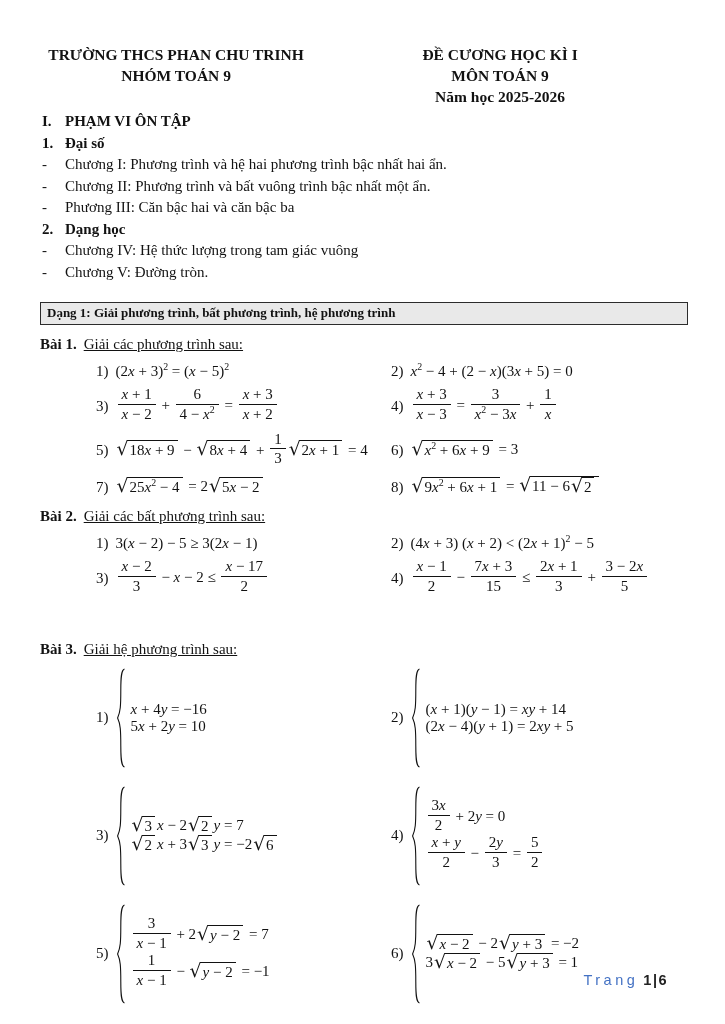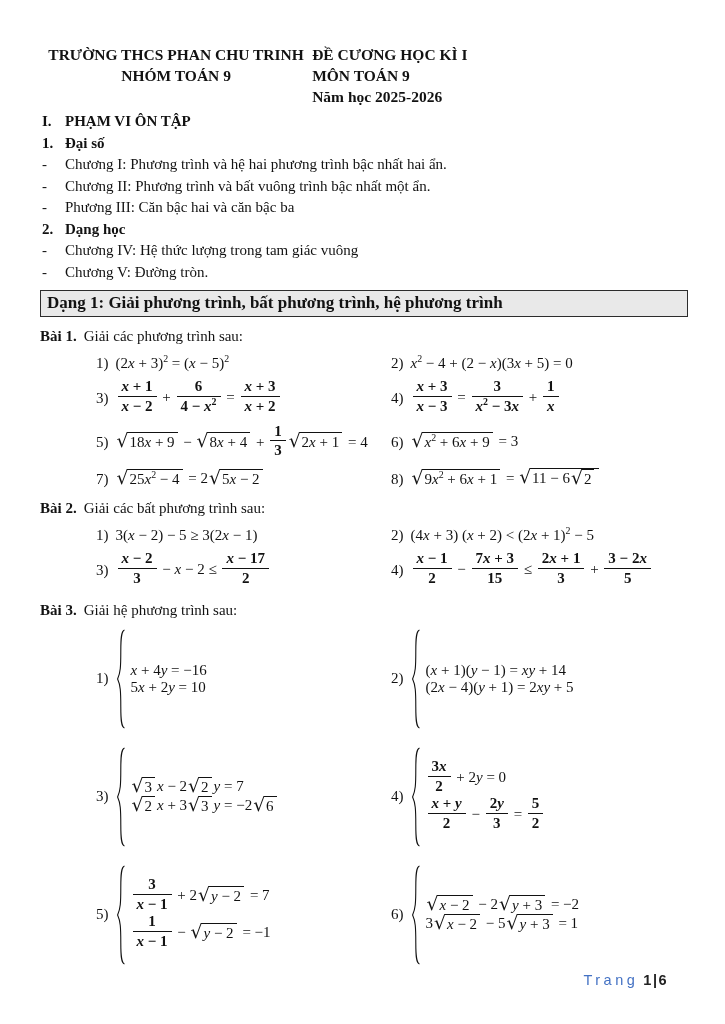--- a/index.html
+++ b/index.html
@@ -5,49 +5,49 @@
 <style>
   * { margin:0; padding:0; box-sizing:border-box; }
   html,body { width:725px; height:1024px; }
   body { background:#ffffff; color:#121212; font-family:"Liberation Serif", serif; font-size:15px; position:relative; overflow:hidden; }
   .page { position:absolute; inset:0; padding:44px 37px 0 40px; }
   .b { font-weight:bold; }
 
   
   .doc-header { display:flex; }
   .hdr-left { width:42%; text-align:center; line-height:21px; font-size:15.5px; }
-  .hdr-right { width:58%; line-height:21px; font-size:15.5px; }
+  .hdr-right { width:58%; text-align:center; line-height:21px; font-size:15.5px; }
 
   
   .outline { margin-top:4px; }
   .oline, .dash-line { display:flex; line-height:21.5px; }
   .olabel { width:25px; flex:none; padding-left:2px; }
   .olabel2 { width:48px; flex:none; padding-left:2px; }
   .dash { width:25px; flex:none; padding-left:2px; }
 
   
-  .dang-box { margin-top:7px; border:1.5px solid #2c2c2c; background:#e9e9e9; padding:2px 6px 3px 6px; font-weight:bold; font-size:17px; }
+  .dang-box { margin-top:19px; border:1.5px solid #2c2c2c; background:#e9e9e9; padding:2px 6px 3px 6px; font-weight:bold; font-size:13px; }
 
   
   .bai { line-height:21px; }
   .bai-m1 { margin-top:9px; }
   .bai-m2 { margin-top:4px; }
-  .bai-m3 { margin-top:11px; }
-  .bai-intro { margin-left:7px; }
+  .bai-m3 { margin-top:42px; }
+  .bai-intro { margin-left:7px;text-decoration:underline; }
 
   
   .eq-grid { display:grid; grid-template-columns:295px auto; row-gap:8px; align-items:center; margin:8px 0 8px 56px; }
   .eq-grid.wide-gap { row-gap:18px; }
   .eq { display:flex; align-items:center; }
   .eq-no { margin-right:7px; flex:none; }
   .eq-math { display:inline-block; }
 
   
   i { font-family:"Liberation Serif", serif; }
-  .frac { display:inline-flex; flex-direction:column; text-align:center; vertical-align:middle; margin:0 2px; line-height:1.12; position:relative; top:-2px;font-weight:bold; }
+  .frac { display:inline-flex; flex-direction:column; text-align:center; vertical-align:middle; margin:0 2px; line-height:1.12; position:relative; top:-2px; }
   .fnum { padding:0 4px 1px 4px; }
   .fden { border-top:1px solid #121212; padding:1px 4px 0 4px; }
   .sqrt { display:inline-flex; align-items:stretch; vertical-align:middle; margin:0 2px 0 1px; position:relative; top:-1px; }
   .sqrt-sym { display:flex; align-items:flex-start; font-size:1.25em; line-height:0.92; margin-right:-1px; font-family:"DejaVu Sans", sans-serif; font-weight:normal; }
   .sqrt-body { border-top:1.3px solid #121212; padding:1px 3px 0 2px; }
   sup { font-size:0.66em; line-height:0; vertical-align:super; letter-spacing:0; }
   .cases { display:inline-flex; align-items:center; vertical-align:middle; }
   .cases-brace { align-self:stretch; width:10px; margin-right:5px; display:block; }
   .cases-brace svg { width:100%; height:100%; display:block; }
   .cases-lines { display:inline-flex; flex-direction:column; }

